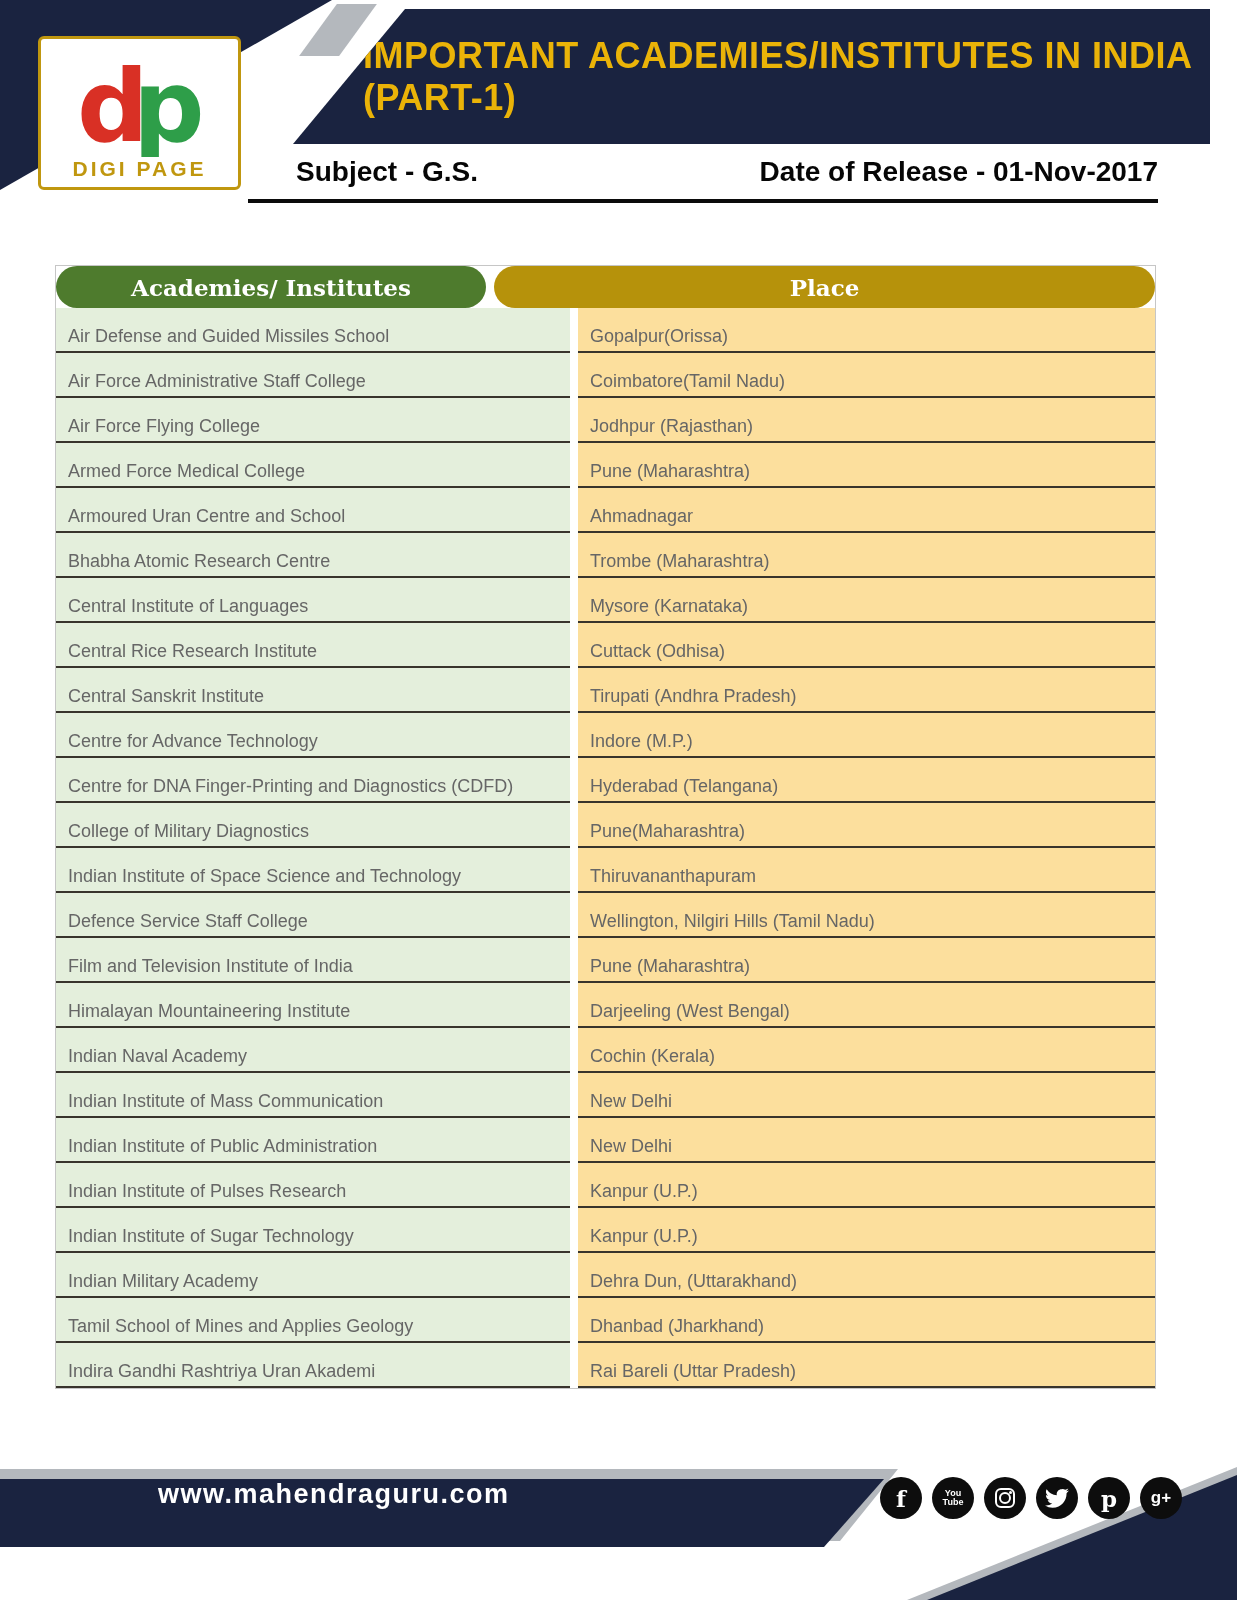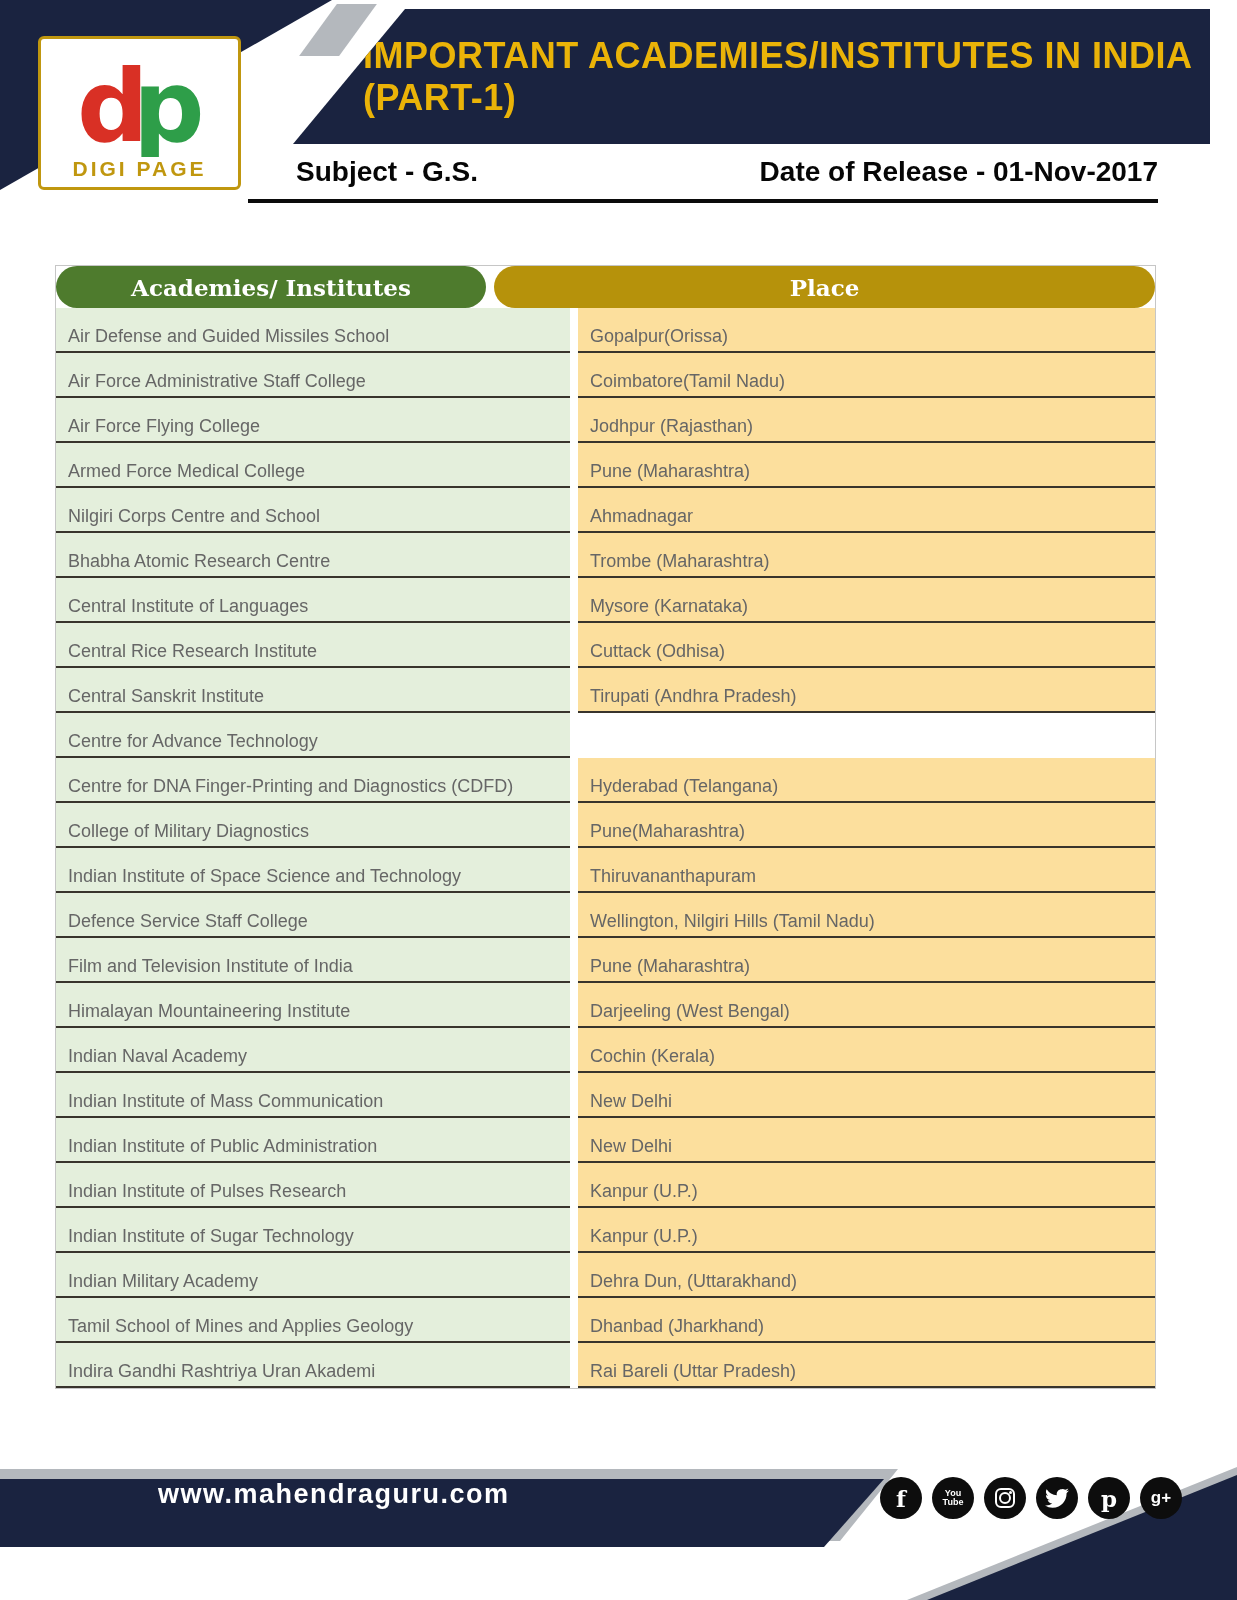--- a/index.html
+++ b/index.html
@@ -121,21 +121,21 @@
           <div class="cell cl">Air Force Flying College</div>
           <div class="gap"></div>
           <div class="cell cr">Jodhpur (Rajasthan)</div>
         </div>
         <div class="trow">
           <div class="cell cl">Armed Force Medical College</div>
           <div class="gap"></div>
           <div class="cell cr">Pune (Maharashtra)</div>
         </div>
         <div class="trow">
-          <div class="cell cl">Nilgiri Corps Centre and School</div>
+          <div class="cell cl">Armoured Uran Centre and School</div>
           <div class="gap"></div>
           <div class="cell cr">Ahmadnagar</div>
         </div>
         <div class="trow">
           <div class="cell cl">Bhabha Atomic Research Centre</div>
           <div class="gap"></div>
           <div class="cell cr">Trombe (Maharashtra)</div>
         </div>
         <div class="trow">
           <div class="cell cl">Central Institute of Languages</div>
@@ -148,20 +148,21 @@
           <div class="cell cr">Cuttack (Odhisa)</div>
         </div>
         <div class="trow">
           <div class="cell cl">Central Sanskrit Institute</div>
           <div class="gap"></div>
           <div class="cell cr">Tirupati (Andhra Pradesh)</div>
         </div>
         <div class="trow">
           <div class="cell cl">Centre for Advance Technology</div>
           <div class="gap"></div>
+          <div class="cell cr">Indore (M.P.)</div>
         </div>
         <div class="trow">
           <div class="cell cl">Centre for DNA Finger-Printing and Diagnostics (CDFD)</div>
           <div class="gap"></div>
           <div class="cell cr">Hyderabad (Telangana)</div>
         </div>
         <div class="trow">
           <div class="cell cl">College of Military Diagnostics</div>
           <div class="gap"></div>
           <div class="cell cr">Pune(Maharashtra)</div>

